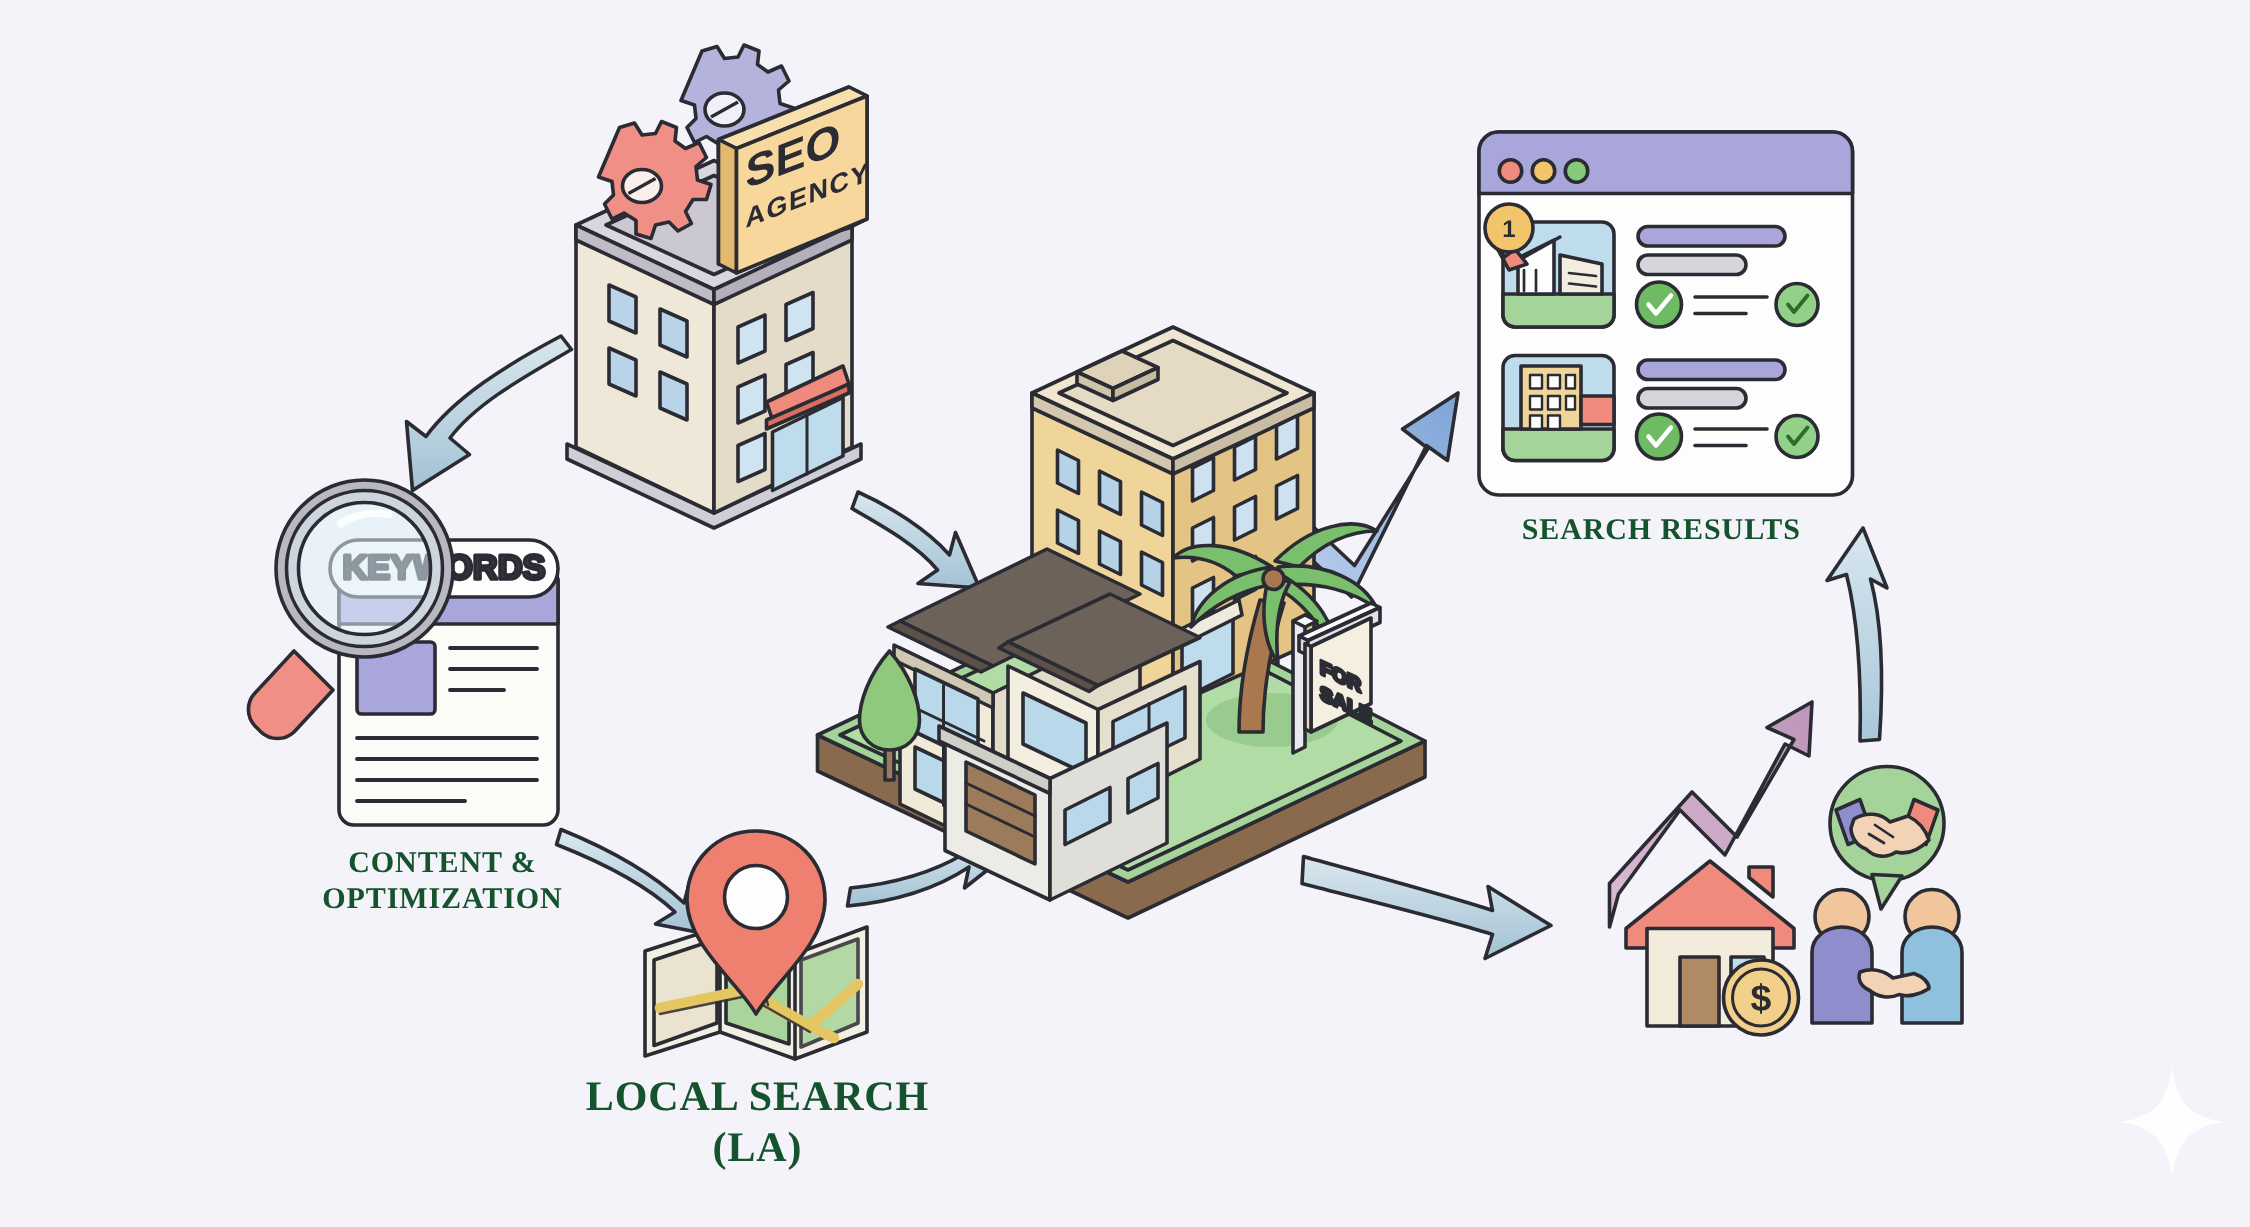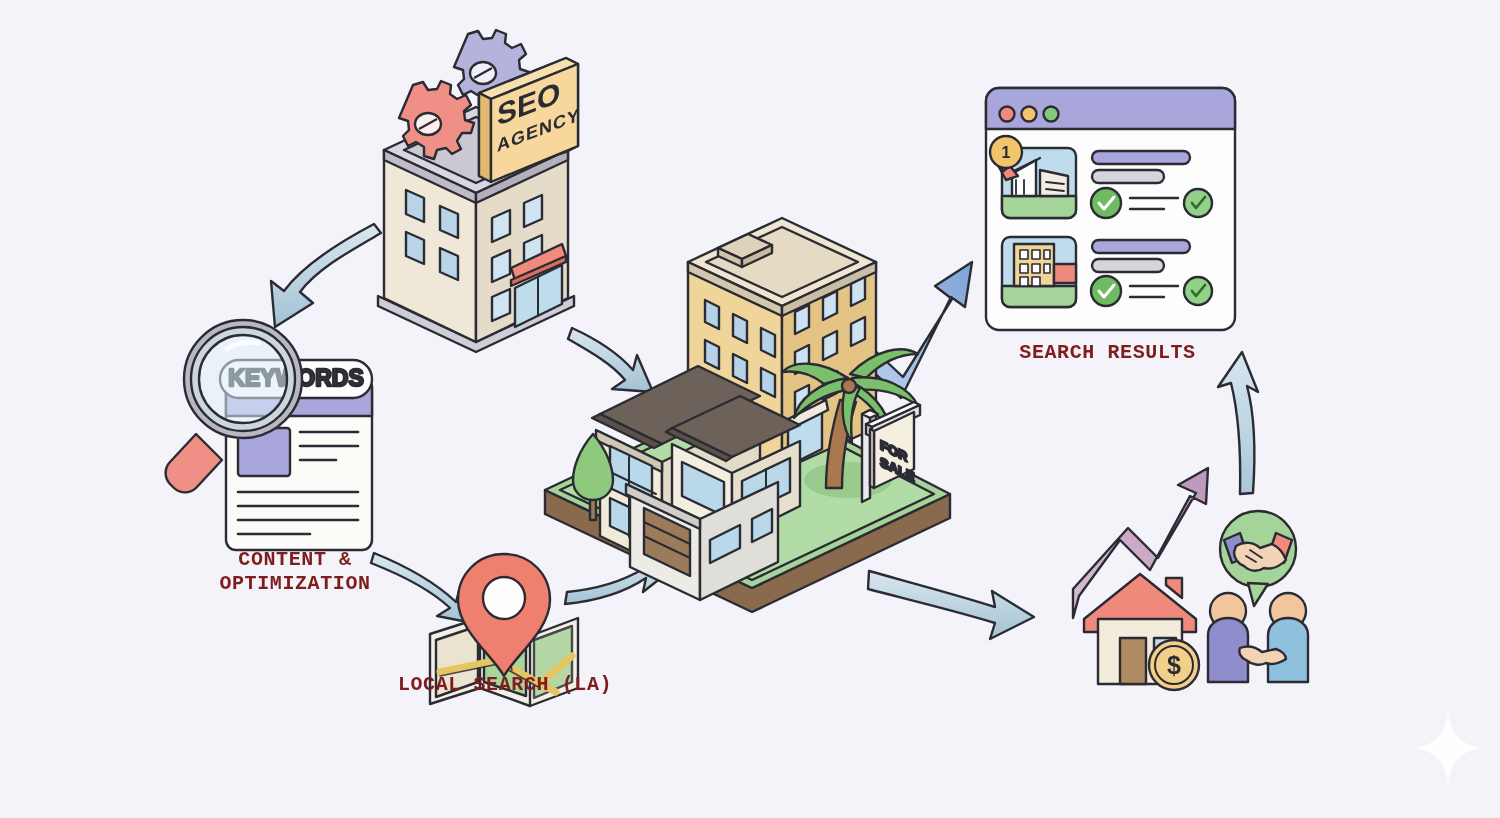--- a/index.html
+++ b/index.html
@@ -15,30 +15,30 @@
     width: 1500px; height: 818px;
     background: #f4f3f9;
   }
   #stage svg.layer {
     position: absolute; left: 0; top: 0;
     width: 1500px; height: 818px;
   }
   .cap {
     position: absolute;
     text-align: center;
-    font-family: Liberation Mono, monospace;
+    font-family: Liberation Serif, serif;
     font-weight: bold;
-    color: #7f1d1d;
+    color: #14532d;
     letter-spacing: 0.6px;
     line-height: 1.22;
     white-space: pre-line;
     user-select: none;
   }
-  #cap-content   { left: 160px; top: 548px; width: 270px; font-size: 20px; }
-  #cap-local     { left: 385px; top: 673px; width: 240px; font-size: 20px; }
+  #cap-content   { left: 160px; top: 563px; width: 270px; font-size: 20px; }
+  #cap-local     { left: 385px; top: 715px; width: 240px; font-size: 28px; }
   #cap-results   { left: 990px; top: 341px; width: 235px; font-size: 20px; }
   #cap-growth    { left: 1085px; top: 703px; width: 220px; font-size: 20px; }
 </style>
 </head>
 <body>
 
 <div id="stage">
 
   <svg class="layer" viewBox="0 0 1500 818">
     <defs>

